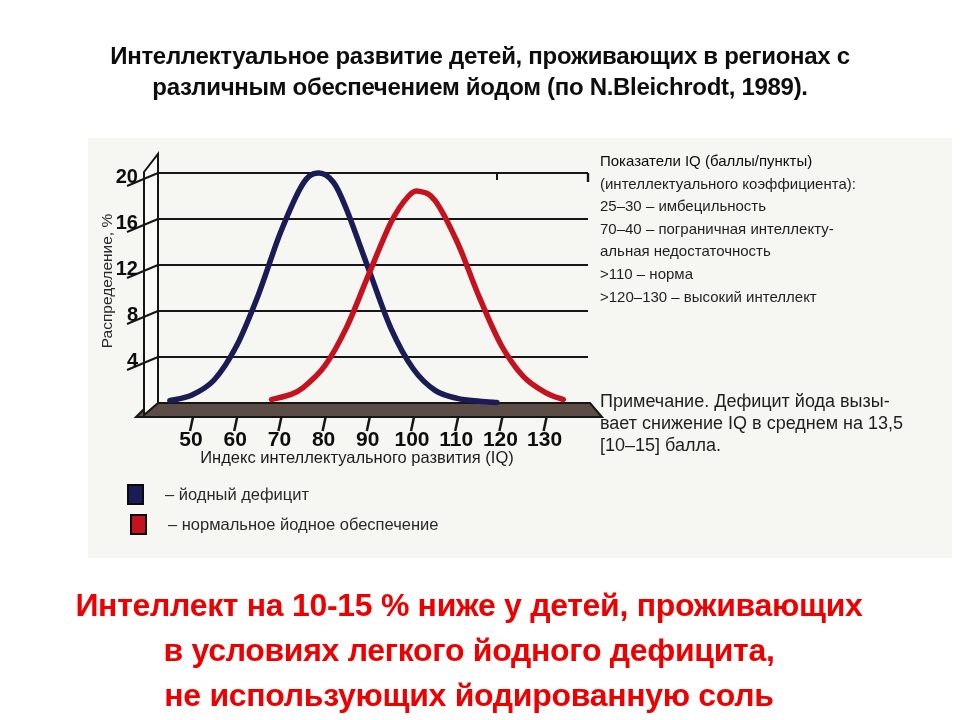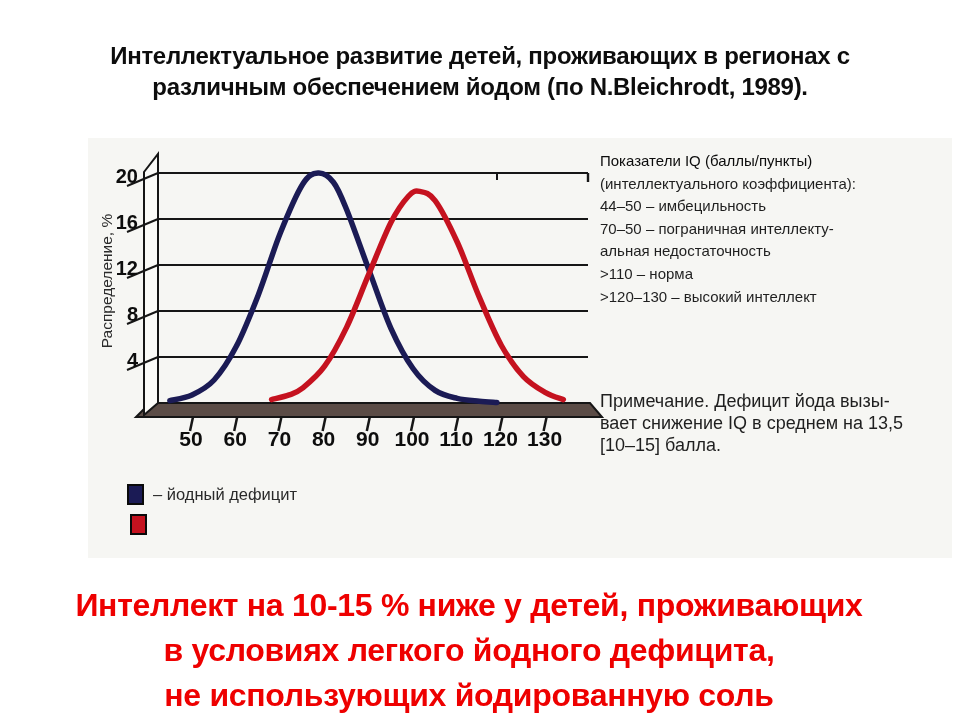--- a/index.html
+++ b/index.html
@@ -30,21 +30,21 @@
   .iq-panel{
     position:absolute;left:600px;top:150px;width:350px;
     font-size:15px;line-height:22.6px;color:#1f1f1f;
   }
   .iq-panel .hd{font-weight:normal;color:#0c0c0c;}
   .note{
     position:absolute;left:600px;top:390px;width:350px;
     font-size:18px;line-height:22px;color:#1f1f1f;white-space:pre-line;
   }
   .legend-row{
-    position:absolute;display:flex;align-items:center;
+    position:absolute;display:flex;align-items:center;gap:12px;
   }
   .legend-row .swatch{
     width:17px;height:21px;border:2.5px solid #0a0a0a;box-sizing:border-box;
     flex:0 0 auto;
   }
   .legend-row .lab{
     margin-left:9px;font-size:16.5px;color:#2a2a2a;white-space:nowrap;
   }
   #legend-0{left:127px;top:484px;}
   #legend-1{left:130px;top:514px;}
@@ -100,40 +100,42 @@
       <text x="456.2" y="446" text-anchor="middle" font-size="21" font-weight="bold" fill="#0d0d0d">110</text>
       <line x1="502.4" y1="417" x2="499.4" y2="431" stroke="#161616" stroke-width="2.5"></line>
       <text x="500.4" y="446" text-anchor="middle" font-size="21" font-weight="bold" fill="#0d0d0d">120</text>
       <line x1="546.6" y1="417" x2="543.6" y2="431" stroke="#161616" stroke-width="2.5"></line>
       <text x="544.6" y="446" text-anchor="middle" font-size="21" font-weight="bold" fill="#0d0d0d">130</text>
       <path d="M169.9,400.7C173.6,399.7,184.6,398.4,192.0,394.9C199.4,391.5,206.7,388.1,214.1,380.0C221.5,371.9,228.8,360.8,236.2,346.6C243.6,332.5,250.9,313.9,258.3,294.9C265.7,275.9,273.0,251.2,280.4,232.8C287.8,214.4,296.2,194.5,302.5,184.5C308.8,174.5,312.8,173.4,318.0,173.0C323.1,172.6,328.7,176.1,333.4,182.2C338.2,188.3,340.8,195.2,346.7,209.8C352.6,224.4,361.4,249.9,368.8,269.6C376.2,289.3,383.5,311.8,390.9,328.3C398.3,344.7,405.6,358.1,413.0,368.5C420.4,378.9,427.7,385.4,435.1,390.4C442.5,395.3,449.8,396.6,457.2,398.4C464.6,400.2,472.7,400.6,479.3,401.3C485.9,401.9,494.0,402.2,497.0,402.4" fill="none" stroke="#1b1b55" stroke-width="5.5" stroke-linecap="round" stroke-linejoin="round"></path>
       <path d="M271.6,399.6C274.5,398.8,284.1,396.9,289.2,394.9C294.4,393.0,296.6,392.8,302.5,388.1C308.4,383.3,317.2,376.4,324.6,366.2C332.0,356.0,339.3,342.4,346.7,327.1C354.1,311.8,361.4,291.6,368.8,274.2C376.2,256.8,384.3,235.5,390.9,222.5C397.5,209.4,403.8,201.2,408.6,196.0C413.4,190.8,415.2,190.6,419.6,191.4C424.1,192.2,428.8,192.2,435.1,200.6C441.4,209.0,449.8,225.9,457.2,242.0C464.6,258.1,471.9,279.9,479.3,297.2C486.7,314.4,494.0,332.3,501.4,345.5C508.8,358.7,516.1,368.7,523.5,376.6C530.9,384.4,539.0,388.8,545.6,392.6C552.2,396.5,560.3,398.4,563.3,399.6" fill="none" stroke="#c5121f" stroke-width="5.5" stroke-linecap="round" stroke-linejoin="round"></path>
     </svg>
 
   <div class="y-axis-caption">Распределение, %</div>
+  <div class="x-axis-caption">Индекс интеллектуального развития (IQ)</div>
 
   <div class="iq-panel">
     <div class="hd">Показатели IQ (баллы/пункты)</div>
     <div>(интеллектуального коэффициента):</div>
-    <div>44–50 – имбецильность</div>
-    <div>70–50 – пограничная интеллекту-</div>
+    <div>25–30 – имбецильность</div>
+    <div>70–40 – пограничная интеллекту-</div>
     <div>альная недостаточность</div>
     <div>&gt;110 – норма</div>
     <div>&gt;120–130 – высокий интеллект</div>
   </div>
 
   <div class="note">Примечание. Дефицит йода вызы-
 вает снижение IQ в среднем на 13,5
 [10–15] балла.</div>
 
   <div class="legend-row" id="legend-0">
     <span class="swatch" style="background: rgb(27, 27, 85);"></span>
     <span class="lab">– йодный дефицит</span>
   </div>
   <div class="legend-row" id="legend-1">
     <span class="swatch" style="background: rgb(197, 18, 31);"></span>
+    <span class="lab">– нормальное йодное обеспечение</span>
   </div>
 
   <div class="footer" style="color: rgb(238, 0, 0);">Интеллект на 10-15 % ниже у детей, проживающих
 в условиях легкого йодного дефицита,
 не использующих йодированную соль</div>
 
 </div>
 
 </body></html>

